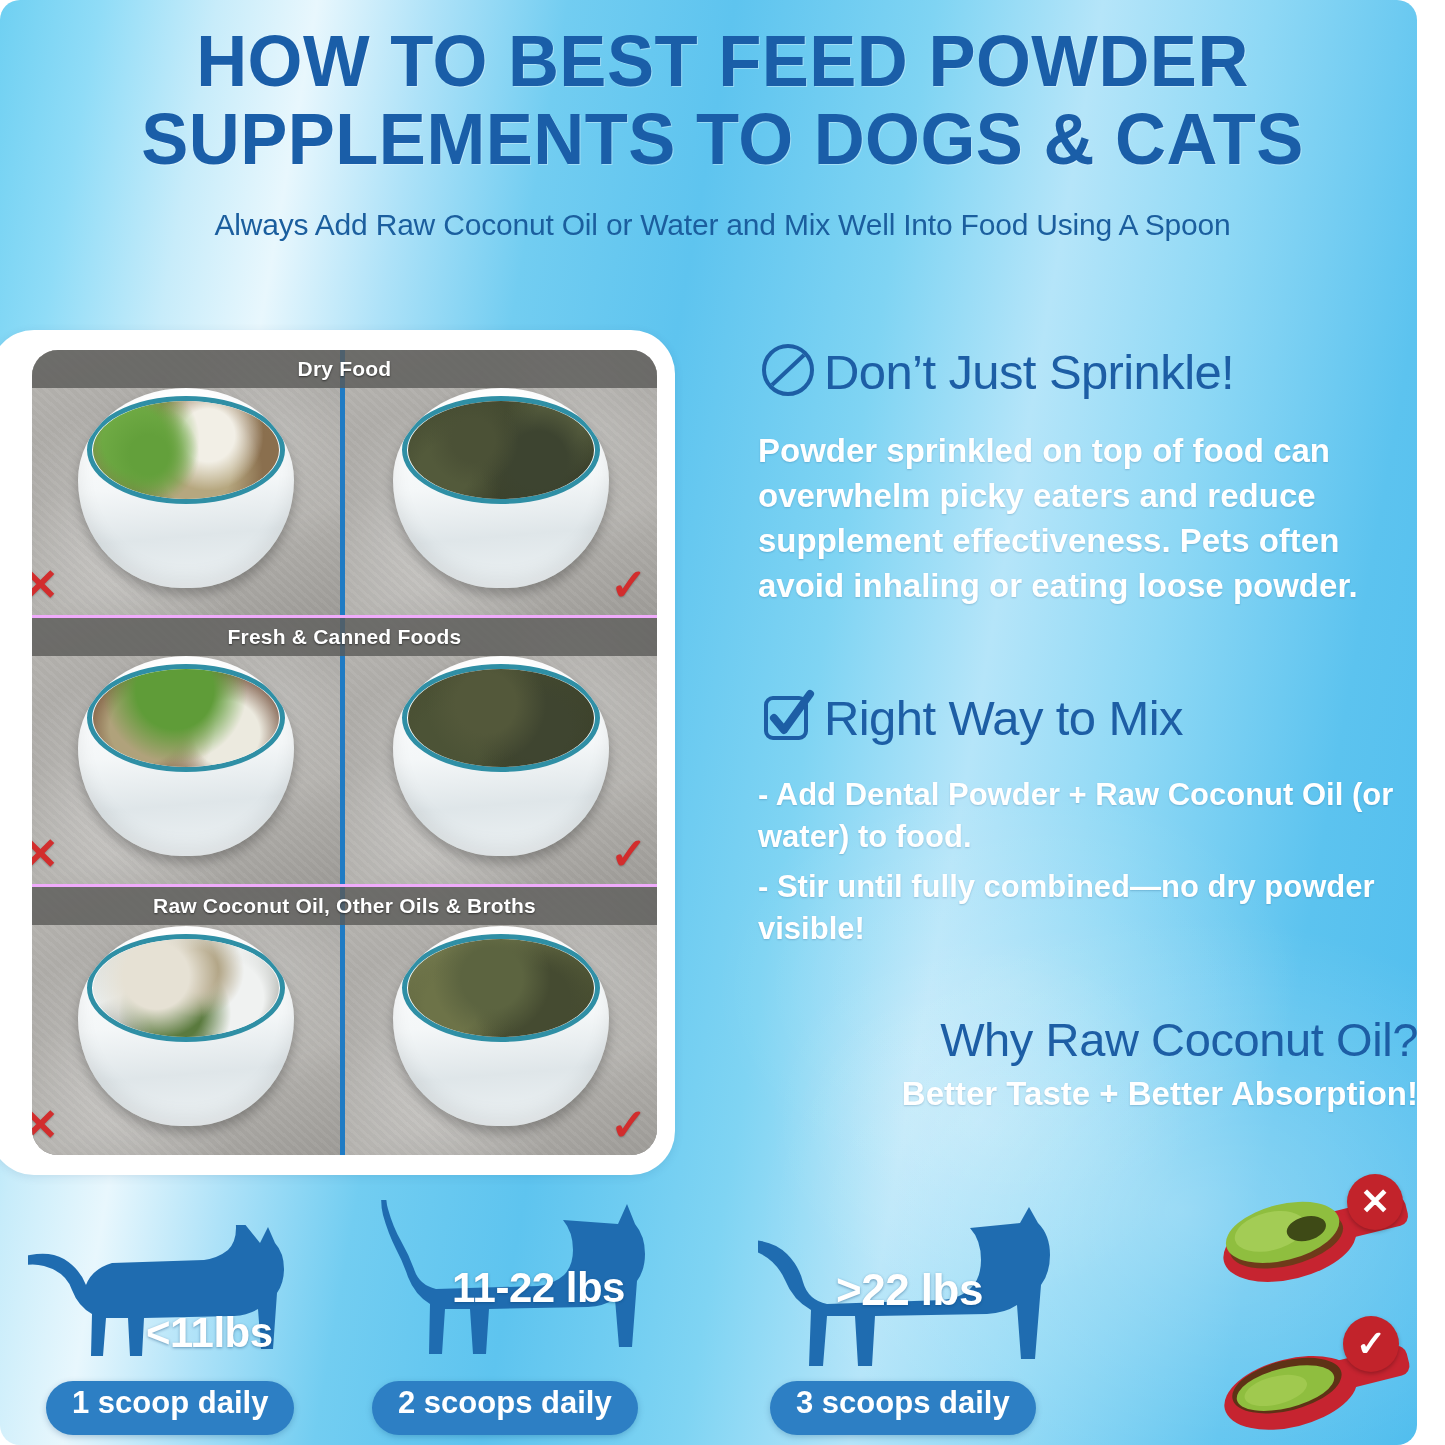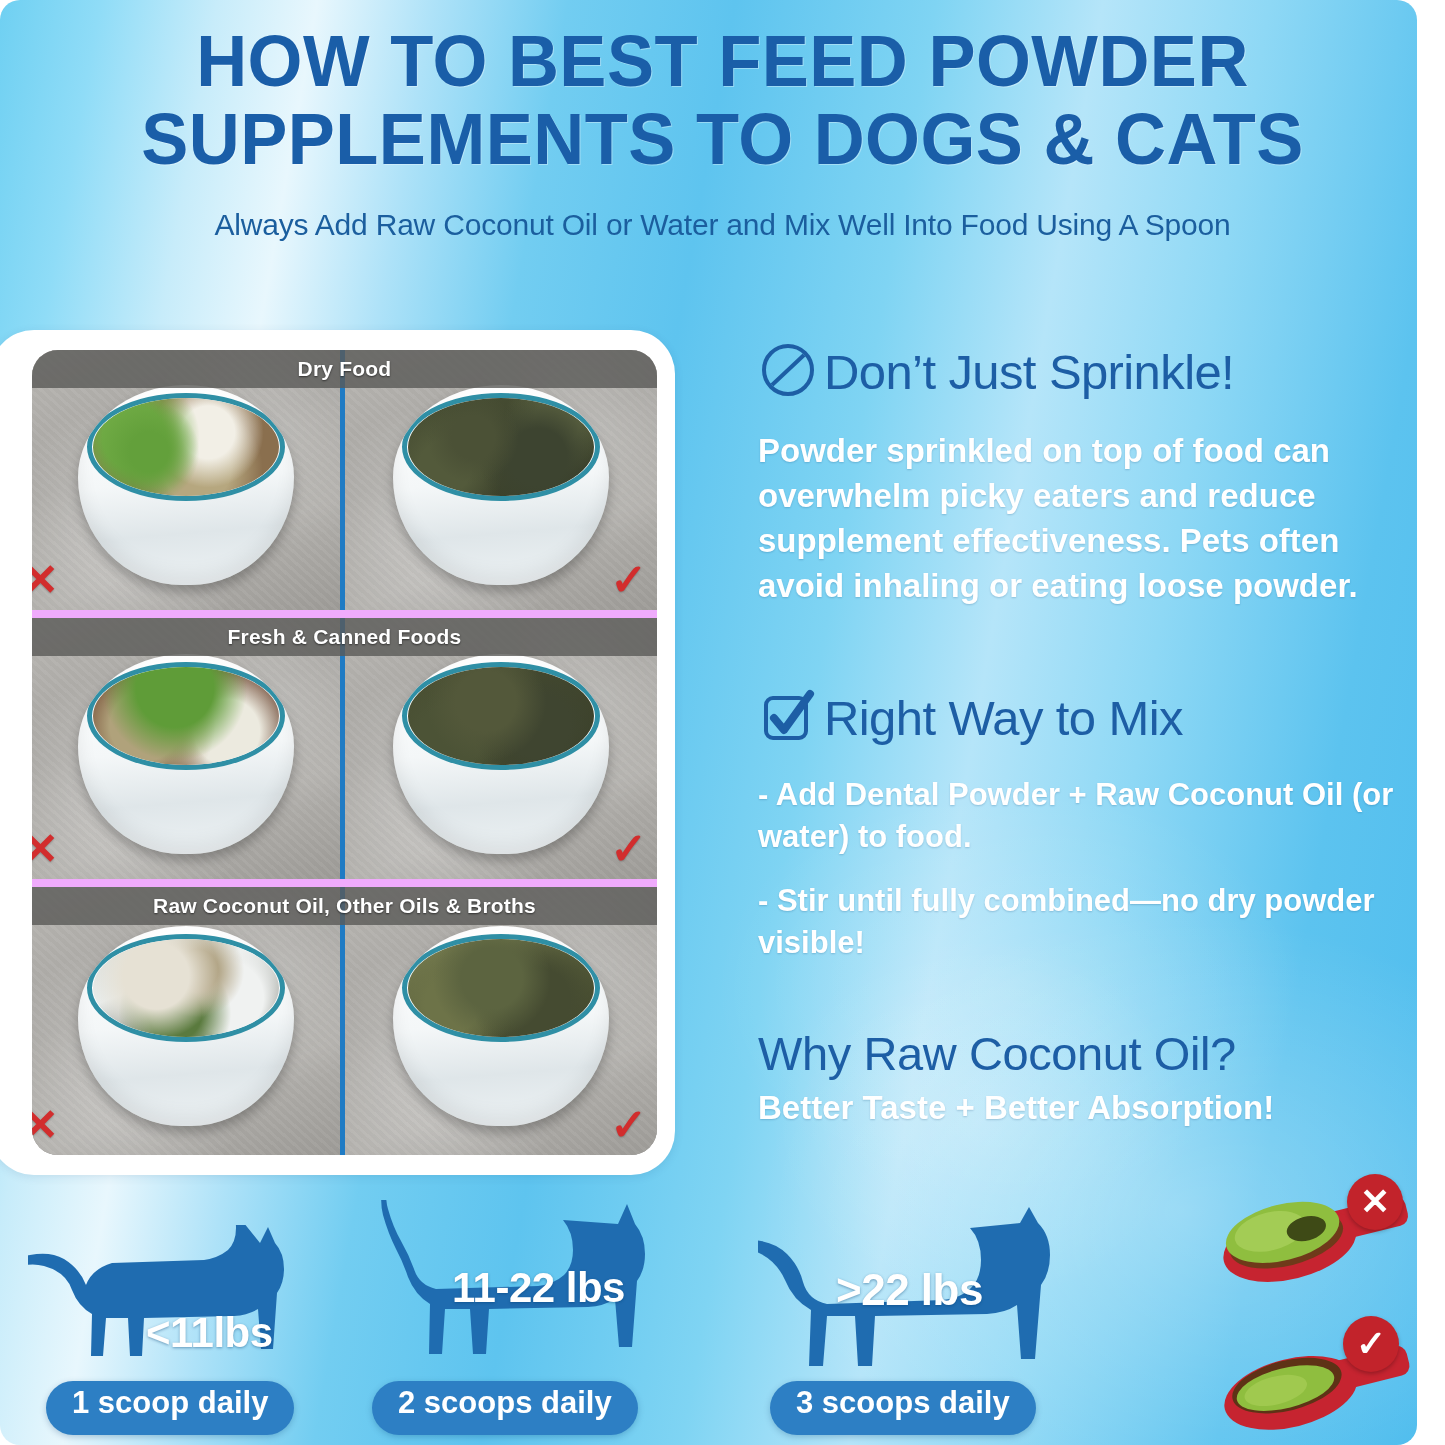--- a/index.html
+++ b/index.html
@@ -82,21 +82,21 @@
     height: 805px;
     border-radius: 26px;
     overflow: hidden;
     background: #8e8e8e;
   }
   .photo-row {
     position: relative;
     width: 100%;
     height: 268.33px;
     display: flex;
-    border-bottom: 8px solid #f0abfc;
+    border-bottom: 3px solid #f0abfc;
   }
   .photo-row:last-child { border-bottom: none; }
 
   .photo-cell {
     position: relative;
     width: 50%;
     height: 100%;
     overflow: hidden;
     background: #a8a6a2;
     border-right: 5px solid #1f7bc4;
@@ -267,24 +267,24 @@
     font-weight: 600;
     text-shadow: 0 1px 2px rgba(0,60,110,0.22);
   }
   .bullet {
     font-size: 31px;
     line-height: 42px;
     color: #ffffff;
     font-weight: 600;
     text-shadow: 0 1px 2px rgba(0,60,110,0.22);
   }
-  .bullet + .bullet { margin-top: 22px; }
+  .bullet + .bullet { margin-top: 8px; }
 
   .sec-2 { margin-top: 78px; }
-  .sec-3 { margin-top: 62px; }
+  .sec-3 { margin-top: 62px; text-align: right; }
 
   .why-title {
     font-size: 47px;
     color: #1d5ea5;
     font-weight: 400;
     letter-spacing: -0.4px;
   }
   .why-sub {
     margin-top: 8px;
     font-size: 33px;

